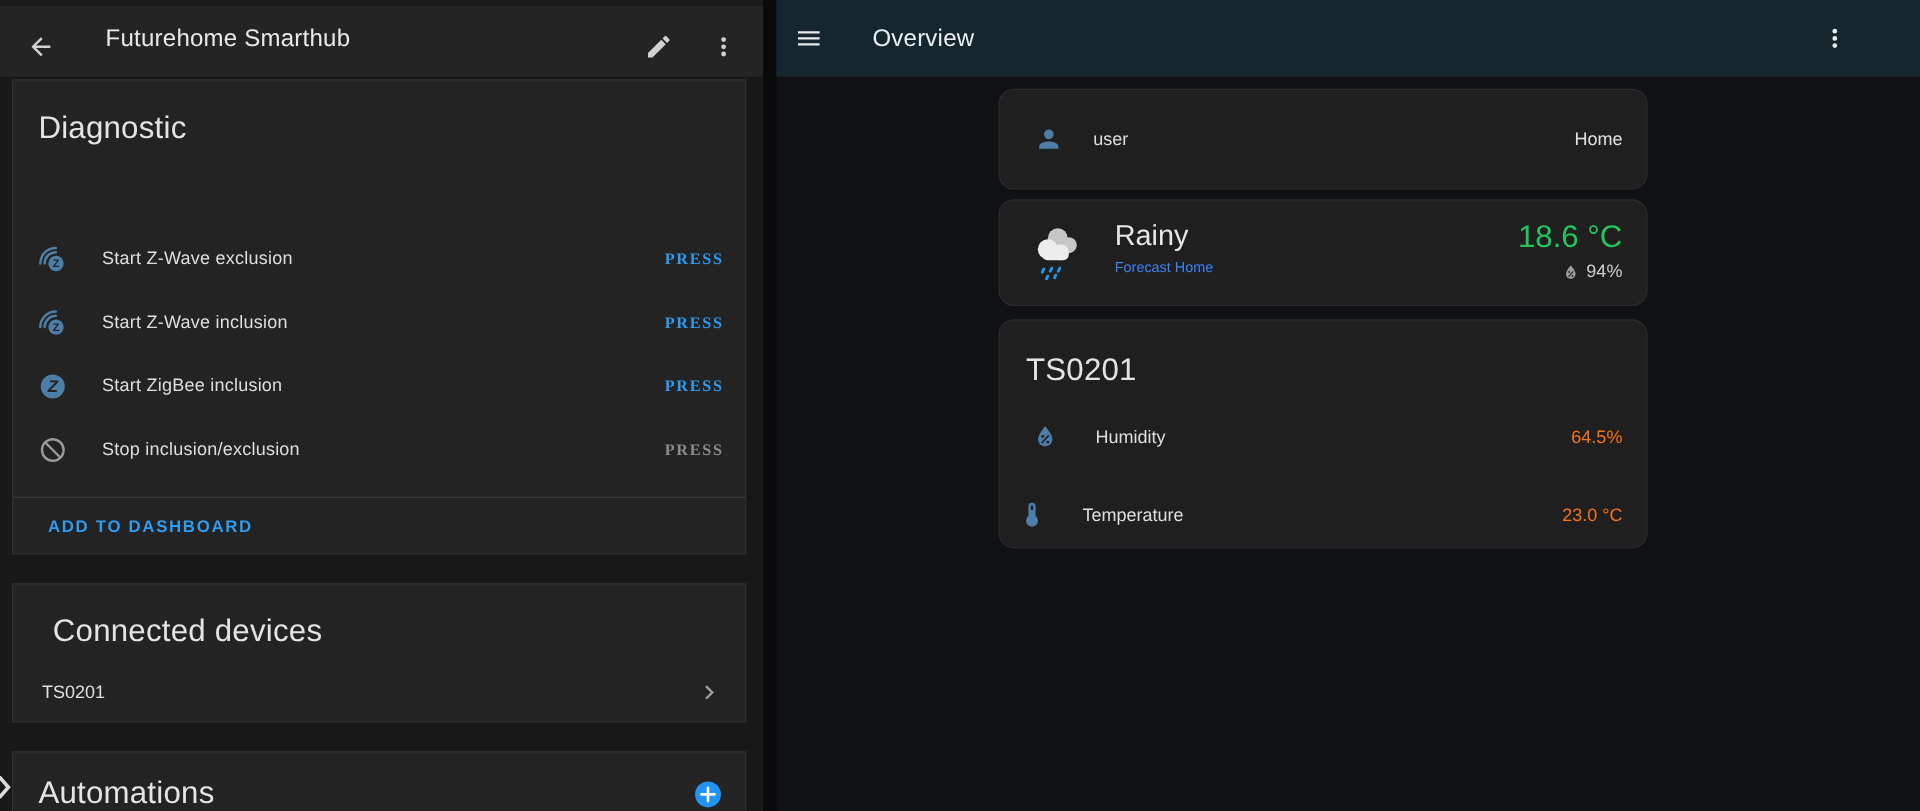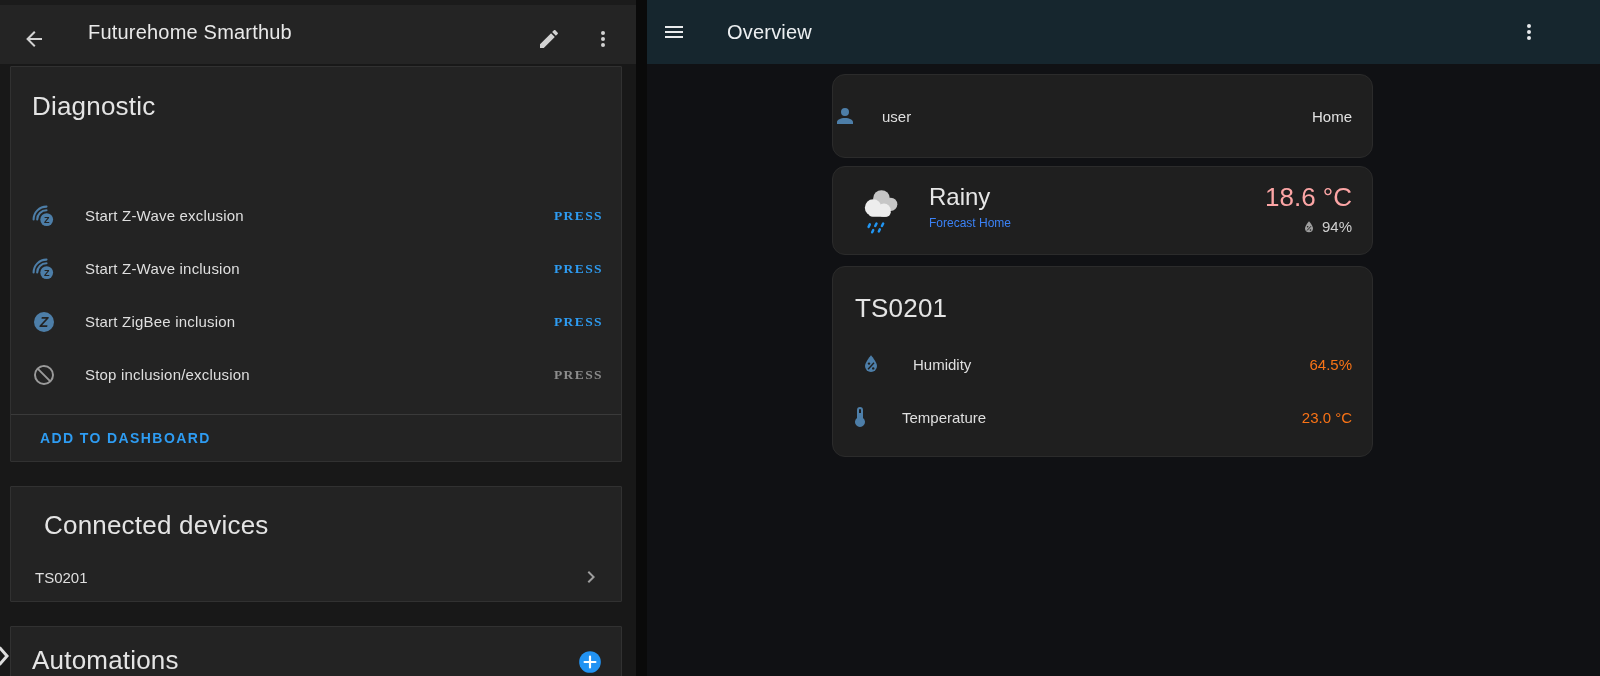--- a/index.html
+++ b/index.html
@@ -52,30 +52,30 @@
 
   
   .right-panel{position:absolute;left:647px;top:0;width:953px;height:676px;background:#101114;}
   .right-appbar{position:absolute;left:0;top:0;width:953px;height:64px;background:#16262e;}
   .right-appbar .title{position:absolute;left:80px;top:21px;font-size:20px;color:#eceff1;letter-spacing:.2px;}
   .right-appbar .iconbtn{color:#e8eaec;}
 
   .rcard{position:absolute;background:#1f1f1f;border:1px solid #2b2b2b;border-radius:13px;box-sizing:border-box;}
 
   #user-card{left:185px;top:74px;width:541px;height:84px;}
-  .user-row{display:flex;align-items:center;height:100%;padding-right:20px;box-sizing:border-box;}
+  .user-row{display:flex;align-items:center;height:100%;padding-left:29px;padding-right:20px;box-sizing:border-box;}
   .user-row .eicon{width:24px;height:24px;color:#4d7ea8;margin-right:25px;flex:none;}
   .user-row .ulabel{flex:1;font-size:15px;color:#dfdfdf;}
   .user-row .uvalue{font-size:15px;color:#e2e2e2;}
 
   #weather-card{left:185px;top:166px;width:541px;height:89px;cursor:pointer;}
   .wicon{position:absolute;left:21px;top:17px;width:50px;height:54px;}
   .wcond{position:absolute;left:96px;top:16px;font-size:24px;color:#e6e6e6;}
   .wsub{position:absolute;left:96px;top:49px;font-size:12px;color:#3b82f6;}
-  .wtemp{position:absolute;right:20px;top:15px;font-size:26px;color:#fca5a5;}
+  .wtemp{position:absolute;right:20px;top:15px;font-size:26px;color:#22c55e;}
   .whum{position:absolute;right:20px;top:51px;display:flex;align-items:center;gap:5px;}
   .whum .hicon{width:16px;height:16px;color:#9e9e9e;}
   .whum .hval{font-size:15px;color:#cfcfcf;}
 
   #sensor-card{left:185px;top:266px;width:541px;height:191px;}
   #sensor-card .card-title{left:22px;top:26px;}
   .sensor-row{position:absolute;left:0;right:0;height:44px;display:flex;align-items:center;
     padding-left:26px;padding-right:20px;box-sizing:border-box;cursor:pointer;}
   .sensor-row .eicon{width:24px;height:24px;color:#4d7ea8;margin-right:30px;flex:none;}
   .sensor-row .slabel{flex:1;font-size:15px;color:#dfdfdf;}
@@ -266,21 +266,21 @@
           <path fill="currentColor" d="M12,3.2C12,3.2 6,10 6,14A6,6 0 0,0 18,14C18,10 12,3.2 12,3.2Z"></path>
           <circle cx="10" cy="11.6" r="1.2" fill="#1f1f1f"></circle>
           <circle cx="14.2" cy="16.4" r="1.2" fill="#1f1f1f"></circle>
           <line x1="9.1" y1="17.2" x2="15" y2="10.8" stroke="#1f1f1f" stroke-width="1.4"></line>
         </svg>
       </span>
       <span class="slabel">Humidity</span>
       <span class="svalue">64.5%</span>
     </div>
 
-    <div class="sensor-row" style="top:128px;padding-left:15px;">
+    <div class="sensor-row" style="top:140px;padding-left:15px;">
       <span class="eicon">
         <svg viewBox="0 0 24 24" width="24" height="24">
             <path fill="currentColor" d="M15,13V5A3,3 0 0,0 12,2A3,3 0 0,0 9,5V13A5,5 0 1,0 15,13M12,4A1,1 0 0,1 13,5V8H11V5A1,1 0 0,1 12,4Z"></path>
           </svg>
       </span>
       <span class="slabel">Temperature</span>
       <span class="svalue">23.0 °C</span>
     </div>
   </div>
 </div>

